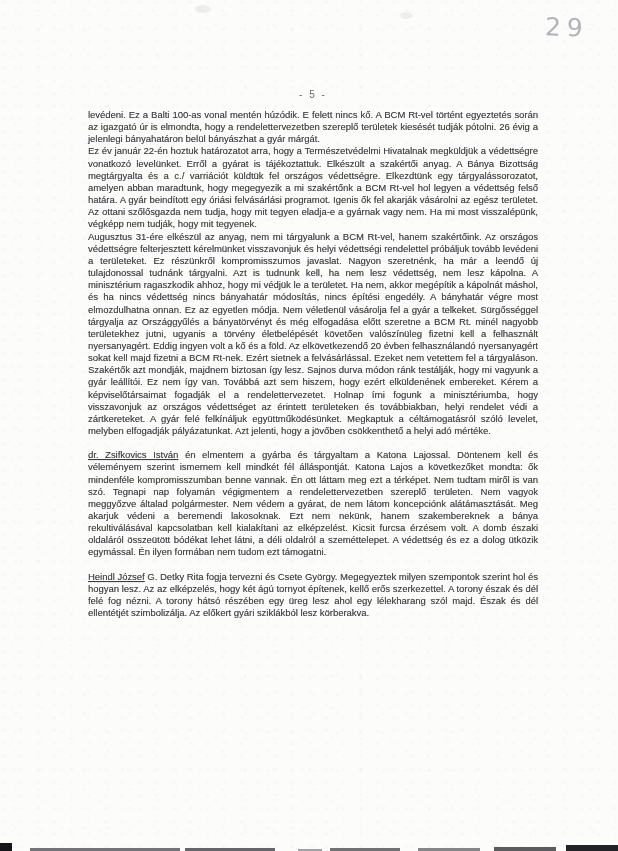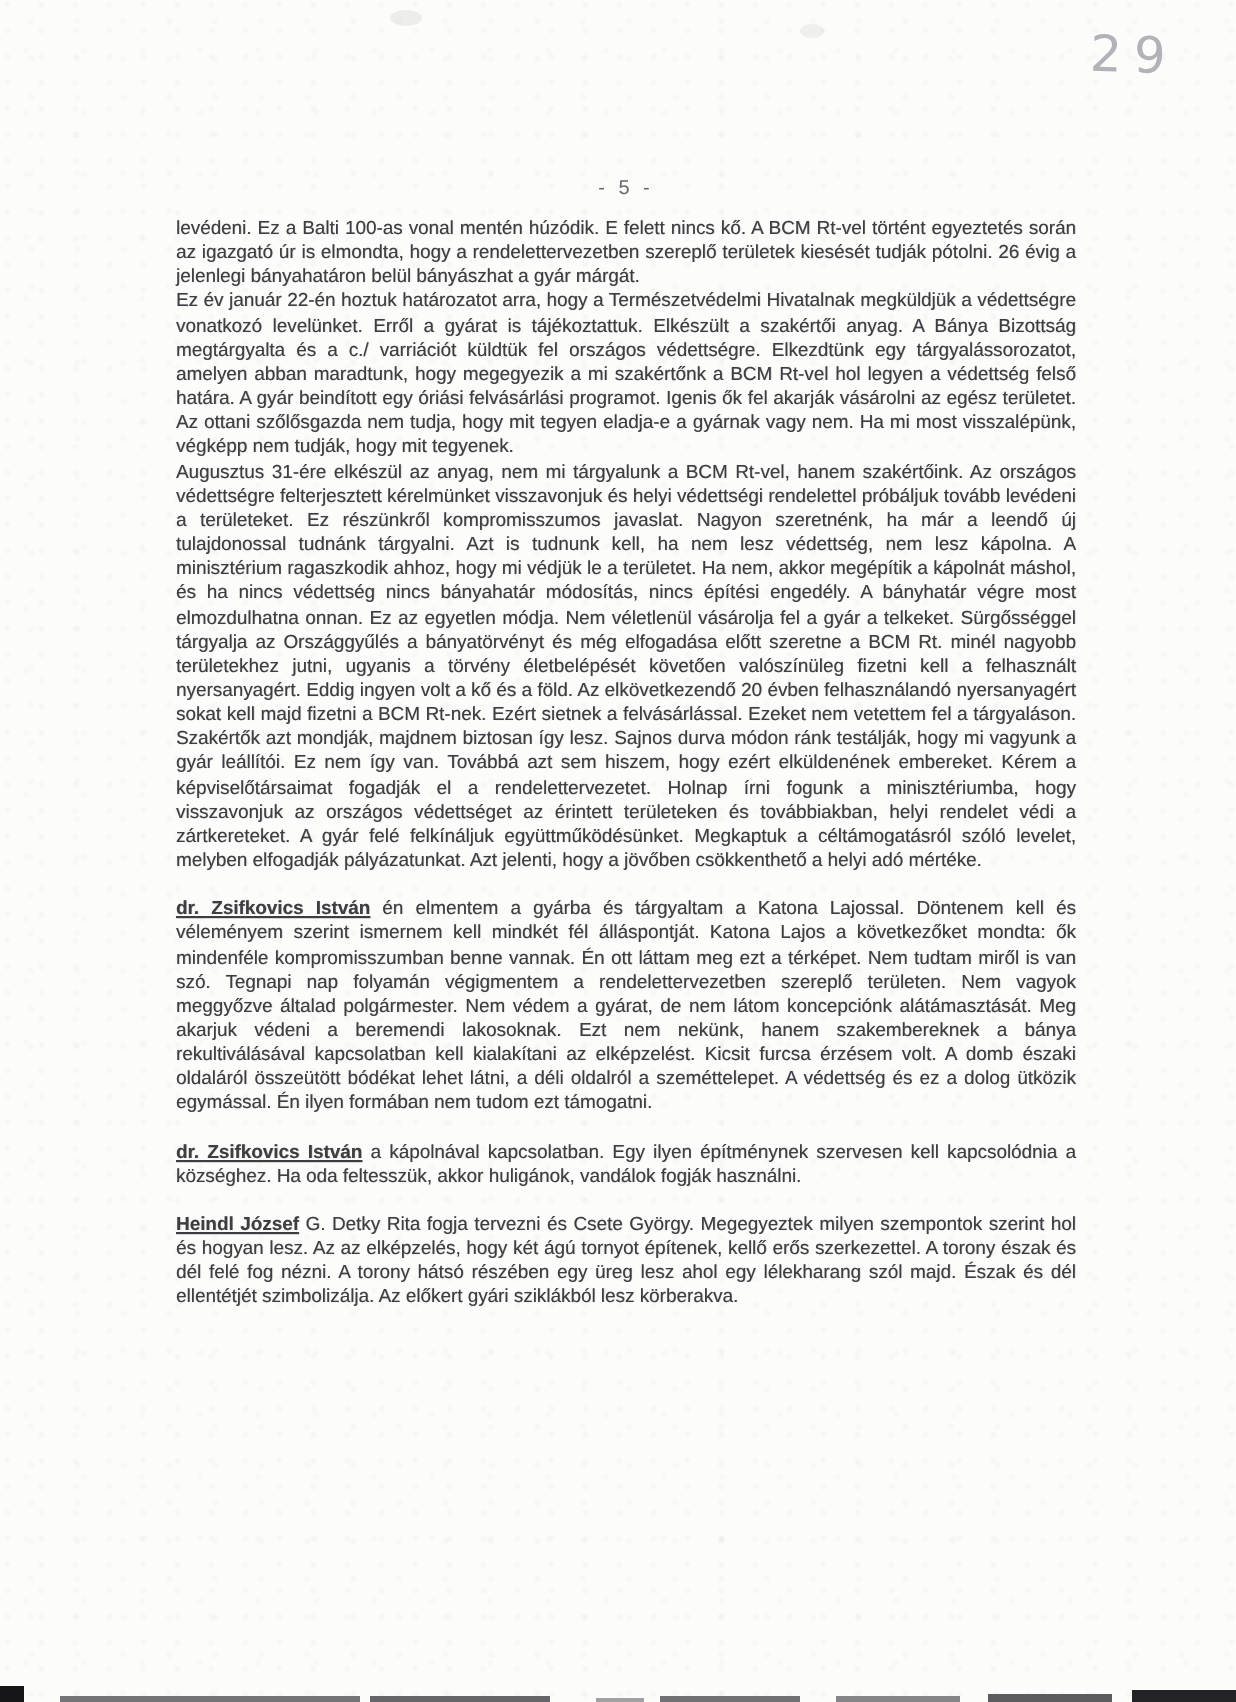--- a/index.html
+++ b/index.html
@@ -29,21 +29,21 @@
   }
   .doc-body {
     position:absolute; top:109px; left:88px; width:450px;
     font-size:9.45px; line-height:12.15px;
     color:#3e3e42;
     text-align:justify;
     text-shadow:0.2px 0.2px 0.35px rgba(62,62,66,0.5);
   }
   .para { margin:0; }
   .para.gap { margin-top:12px; }
-  .speaker { text-decoration:underline; text-underline-offset:1px;font-weight:bold; }
+  .speaker { text-decoration:underline; text-underline-offset:1px; }
   
   .artifact { position:absolute; }
   .a-left   { left:0;   bottom:0; width:12px; height:8px; background:#161618; }
   .a-s1     { left:30px;  bottom:0; width:150px; height:3px; background:#5c5c60; opacity:.85; }
   .a-s2     { left:185px; bottom:0; width:90px;  height:3.5px; background:#55555a; opacity:.9; }
   .a-s3     { left:298px; bottom:0; width:24px;  height:2.5px; background:#7a7a7e; opacity:.7; }
   .a-s4     { left:330px; bottom:0; width:70px;  height:3.5px; background:#58585c; opacity:.85; }
   .a-s5     { left:418px; bottom:0; width:62px;  height:3px; background:#66666a; opacity:.8; }
   .a-s6     { left:494px; bottom:0; width:62px;  height:4px; background:#4a4a4e; opacity:.9; }
   .a-right  { left:566px; bottom:0; width:52px;  height:6px; background:#232327; }
@@ -60,21 +60,20 @@
 
   <div class="handwritten">29</div>
 
   <div class="page-header">- 5 -</div>
 
   <div class="doc-body">
       <p class="para">levédeni. Ez a Balti 100-as vonal mentén húzódik. E felett nincs kő. A BCM Rt-vel történt egyeztetés során az igazgató úr is elmondta, hogy a rendelettervezetben szereplő területek kiesését tudják pótolni. 26 évig a jelenlegi bányahatáron belül bányászhat a gyár márgát.</p>
       <p class="para">Ez év január 22-én hoztuk határozatot arra, hogy a Természetvédelmi Hivatalnak megküldjük a védettségre vonatkozó levelünket. Erről a gyárat is tájékoztattuk. Elkészült a szakértői anyag. A Bánya Bizottság megtárgyalta és a c./ varriációt küldtük fel országos védettségre. Elkezdtünk egy tárgyalássorozatot, amelyen abban maradtunk, hogy megegyezik a mi szakértőnk a BCM Rt-vel hol legyen a védettség felső határa. A gyár beindított egy óriási felvásárlási programot. Igenis ők fel akarják vásárolni az egész területet. Az ottani szőlősgazda nem tudja, hogy mit tegyen eladja-e a gyárnak vagy nem. Ha mi most visszalépünk, végképp nem tudják, hogy mit tegyenek.</p>
       <p class="para">Augusztus 31-ére elkészül az anyag, nem mi tárgyalunk a BCM Rt-vel, hanem szakértőink. Az országos védettségre felterjesztett kérelmünket visszavonjuk és helyi védettségi rendelettel próbáljuk tovább levédeni a területeket. Ez részünkről kompromisszumos javaslat. Nagyon szeretnénk, ha már a leendő új tulajdonossal tudnánk tárgyalni. Azt is tudnunk kell, ha nem lesz védettség, nem lesz kápolna. A minisztérium ragaszkodik ahhoz, hogy mi védjük le a területet. Ha nem, akkor megépítik a kápolnát máshol, és ha nincs védettség nincs bányahatár módosítás, nincs építési engedély. A bányhatár végre most elmozdulhatna onnan. Ez az egyetlen módja. Nem véletlenül vásárolja fel a gyár a telkeket. Sürgősséggel tárgyalja az Országgyűlés a bányatörvényt és még elfogadása előtt szeretne a BCM Rt. minél nagyobb területekhez jutni, ugyanis a törvény életbelépését követően valószínüleg fizetni kell a felhasznált nyersanyagért. Eddig ingyen volt a kő és a föld. Az elkövetkezendő 20 évben felhasználandó nyersanyagért sokat kell majd fizetni a BCM Rt-nek. Ezért sietnek a felvásárlással. Ezeket nem vetettem fel a tárgyaláson. Szakértők azt mondják, majdnem biztosan így lesz. Sajnos durva módon ránk testálják, hogy mi vagyunk a gyár leállítói. Ez nem így van. Továbbá azt sem hiszem, hogy ezért elküldenének embereket. Kérem a képviselőtársaimat fogadják el a rendelettervezetet. Holnap írni fogunk a minisztériumba, hogy visszavonjuk az országos védettséget az érintett területeken és továbbiakban, helyi rendelet védi a zártkereteket. A gyár felé felkínáljuk együttműködésünket. Megkaptuk a céltámogatásról szóló levelet, melyben elfogadják pályázatunkat. Azt jelenti, hogy a jövőben csökkenthető a helyi adó mértéke.</p>
       <p class="para gap"><span class="speaker">dr. Zsifkovics István</span> én elmentem a gyárba és tárgyaltam a Katona Lajossal.  Döntenem kell és véleményem szerint ismernem kell mindkét fél álláspontját. Katona Lajos a következőket mondta: ők mindenféle kompromisszumban benne vannak. Én ott láttam meg ezt a térképet. Nem tudtam miről is van szó. Tegnapi nap folyamán végigmentem a rendelettervezetben szereplő területen. Nem vagyok meggyőzve általad polgármester. Nem védem a gyárat, de nem látom koncepciónk alátámasztását. Meg akarjuk védeni a beremendi lakosoknak. Ezt nem nekünk, hanem szakembereknek a bánya rekultiválásával kapcsolatban kell kialakítani az elképzelést. Kicsit furcsa érzésem volt. A domb északi oldaláról összeütött bódékat lehet látni, a déli oldalról a szeméttelepet. A védettség és ez a dolog ütközik egymással.  Én ilyen formában nem tudom ezt támogatni.</p>
-      <p class="para gap"><span class="speaker">dr. Zsifkovics István</span> a kápolnával kapcsolatban. Egy ilyen építménynek szervesen kell kapcsolódnia a községhez. Ha oda feltesszük, akkor huligánok, vandálok fogják használni.</p>
       <p class="para gap"><span class="speaker">Heindl József</span> G. Detky Rita fogja tervezni és Csete György. Megegyeztek milyen szempontok szerint hol és hogyan lesz. Az az elképzelés, hogy két ágú tornyot építenek, kellő erős szerkezettel. A torony észak és dél felé fog nézni. A torony hátsó részében egy üreg lesz ahol egy lélekharang szól majd. Észak és dél ellentétjét szimbolizálja. Az előkert gyári sziklákból lesz körberakva.</p>
     </div>
 
   <div class="artifact a-left"></div>
   <div class="artifact a-s1"></div>
   <div class="artifact a-s2"></div>
   <div class="artifact a-s3"></div>
   <div class="artifact a-s4"></div>
   <div class="artifact a-s5"></div>
   <div class="artifact a-s6"></div>

